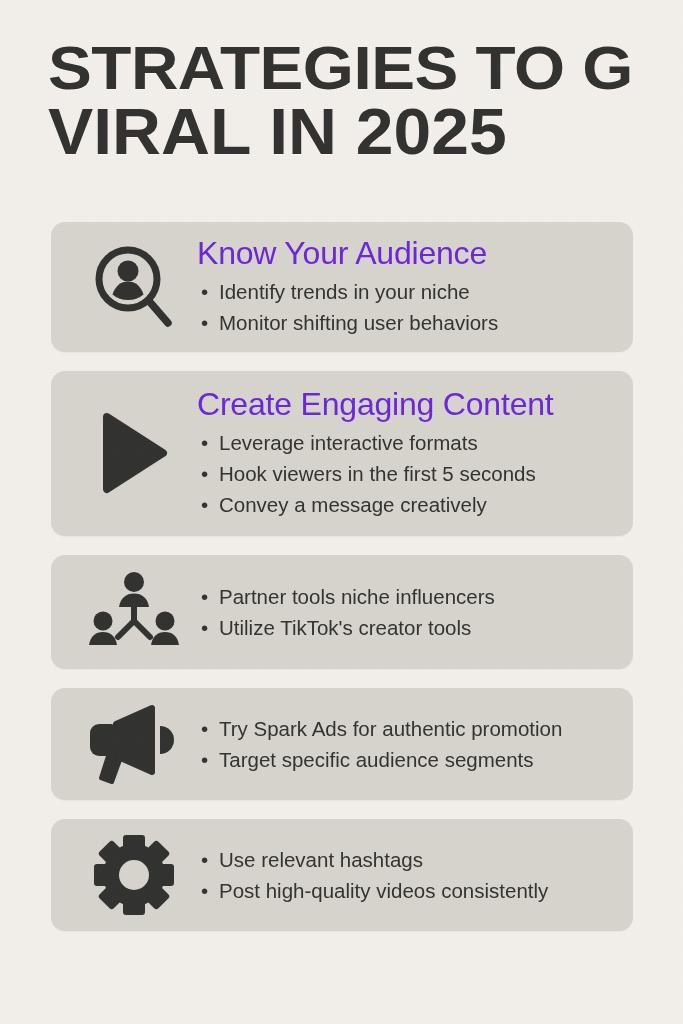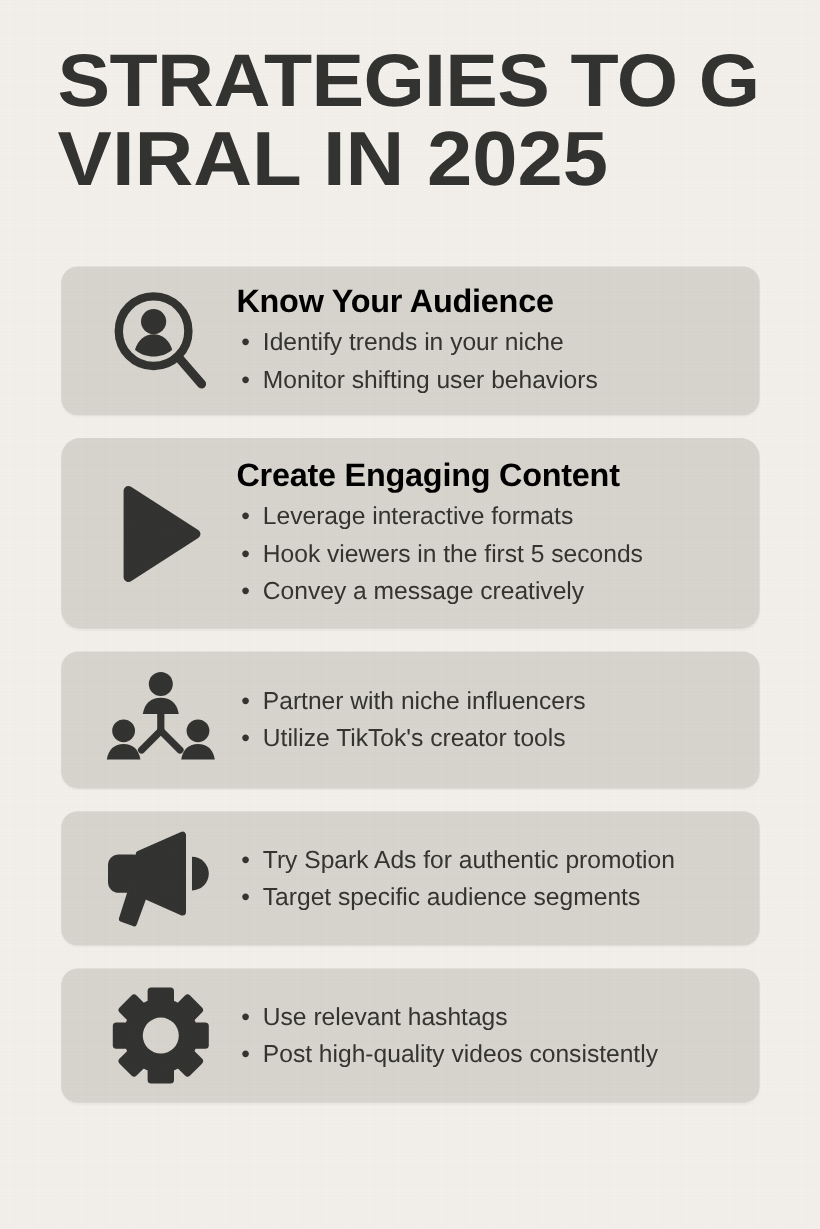--- a/index.html
+++ b/index.html
@@ -73,23 +73,23 @@
     flex:0 0 126px;
     height:100%;
     display:flex;
     align-items:center;
     justify-content:center;
   }
   .card-icon svg { display:block; }
   .card-body { flex:1 1 auto; padding-right:6px; }
 
   .card-heading {
-    color:#000000;
-    font-weight:bold;
-    font-size:27px;
+    color:#6d28d9;
+    font-weight:normal;
+    font-size:32px;
     line-height:1.12;
     letter-spacing:-0.2px;
     margin-bottom:4px;
     white-space:nowrap;
   }
   .bullets { list-style:none; }
   .bullets li {
     position:relative;
     color:#35352f;
     font-size:20.5px;
@@ -99,21 +99,21 @@
   }
   .bullets li .dot {
     position:absolute;
     left:4px; top:0;
     font-size:20.5px;
     line-height:31px;
     color:#35352f;
   }
 
   
-  .card.h2 { padding-top:16px; padding-bottom:16px;border-radius:16px; }
+  .card.h2 { padding-top:16px; padding-bottom:16px; }
 </style>
 </head>
 <body>
 
 <div class="poster">
 
   <div class="title-block">
     <span class="title-line line1">STRATEGIES TO G</span>
     <span class="title-line line2">VIRAL IN 2025</span>
   </div>
@@ -167,21 +167,21 @@
 
           <circle cx="15" cy="52" r="9.5" fill="#333331"></circle>
           <path d="M1 76c1.4-8.6 6.6-12.9 14-12.9S27.6 67.4 29 76z" fill="#333331"></path>
 
           <circle cx="77" cy="52" r="9.5" fill="#333331"></circle>
           <path d="M63 76c1.4-8.6 6.6-12.9 14-12.9S89.6 67.4 91 76z" fill="#333331"></path>
         </svg>
       </div>
       <div class="card-body">
         <ul class="bullets">
-          <li><span class="dot">•</span><span>Partner with niche influencers</span></li>
+          <li><span class="dot">•</span><span>Partner tools niche influencers</span></li>
           <li><span class="dot">•</span><span>Utilize TikTok's creator tools</span></li>
         </ul>
       </div>
     </div>
 
     <div class="card">
       <div class="card-icon">
         <svg width="96" height="84" viewBox="0 0 96 84" aria-hidden="true">
 
           <path d="M66 6 L66 70 L30 54 L30 22 Z" fill="#333331" stroke="#333331" stroke-width="6" stroke-linejoin="round"></path>

